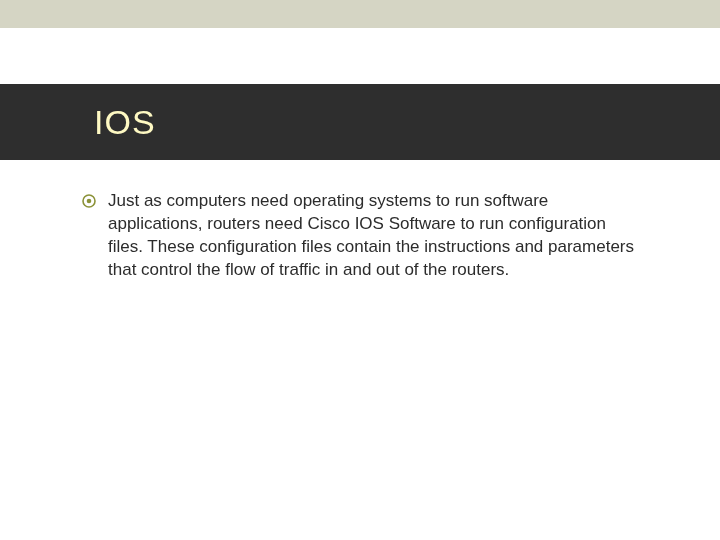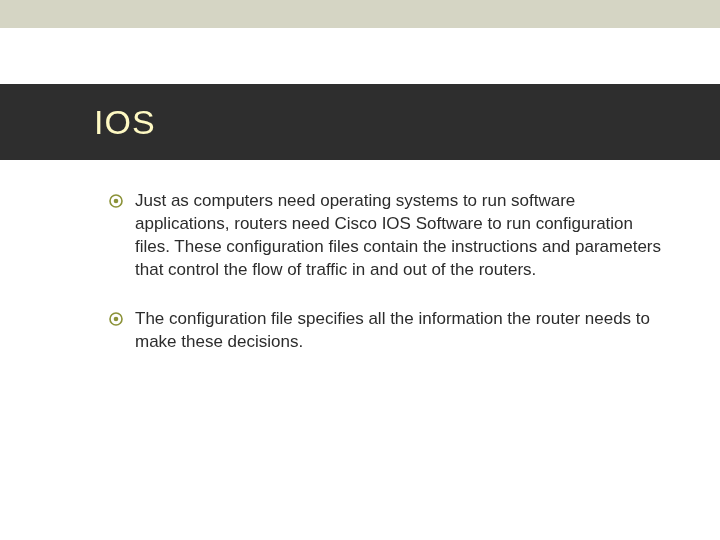--- a/index.html
+++ b/index.html
@@ -38,21 +38,21 @@
   .title-text {
     color: #fef9c3;
     font-size: 34px;
     font-weight: 400;
     letter-spacing: 1px;
     margin-left: 94px;
   }
   .content {
     position: absolute;
     top: 190px;
-    left: 109px;
+    left: 82px;
     width: 560px;
   }
   .bullet-item {
     display: flex;
     align-items: flex-start;
     margin-bottom: 26px;
   }
   .bullet-icon {
     flex: 0 0 auto;
     width: 14px;
@@ -86,25 +86,16 @@
     <div class="bullet-item">
       <span class="bullet-icon">
         <svg width="14" height="14" viewBox="0 0 14 14">
           <circle cx="7" cy="7" r="6" fill="none" stroke="#8b9238" stroke-width="1.6"></circle>
           <circle cx="7" cy="7" r="2.3" fill="#8b9238"></circle>
         </svg>
       </span>
       <span class="bullet-text">Just as computers need operating systems to run software applications, routers need Cisco IOS Software to run configuration files. These configuration files contain the instructions and parameters that control the flow of traffic in and out of the routers.</span>
     </div>
 
-    <div class="bullet-item">
-      <span class="bullet-icon">
-        <svg width="14" height="14" viewBox="0 0 14 14">
-          <circle cx="7" cy="7" r="6" fill="none" stroke="#8b9238" stroke-width="1.6"></circle>
-          <circle cx="7" cy="7" r="2.3" fill="#8b9238"></circle>
-        </svg>
-      </span>
-      <span class="bullet-text">The configuration file specifies all the information the router needs to make these decisions.</span>
-    </div>
 
   </div>
 
 </div>
 
 </body></html>

